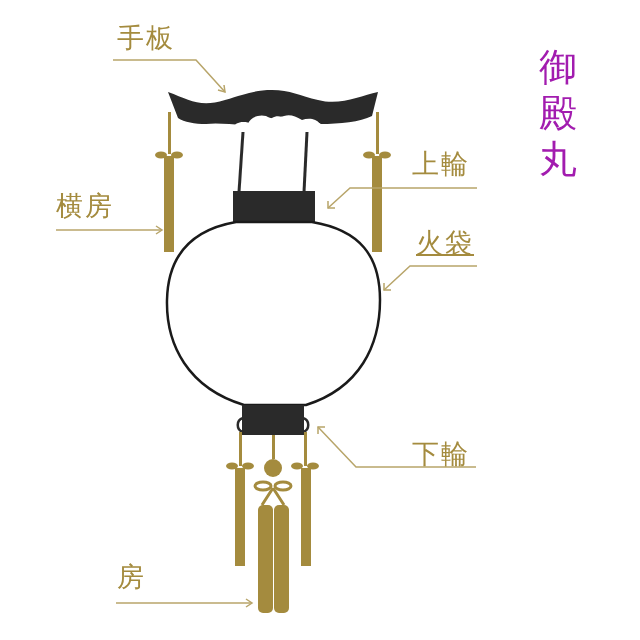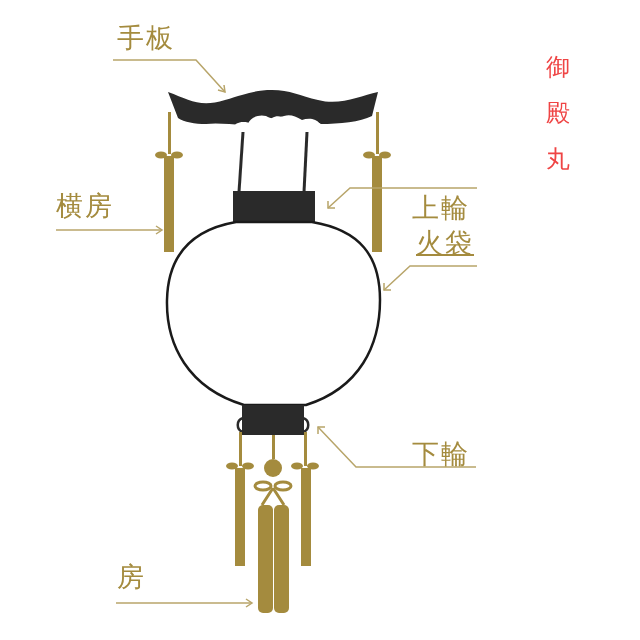--- a/index.html
+++ b/index.html
@@ -1,19 +1,19 @@
 <!DOCTYPE html>
 <html><head>
 <meta charset="utf-8">
 <style>
   html, body { margin:0; padding:0; background:#ffffff; }
   #stage { position:relative; width:640px; height:640px; overflow:hidden; background:#ffffff; }
   svg { position:absolute; left:0; top:0; }
   .label { position:absolute; font-family:"DejaVu Serif", serif; color:#a48b3e; font-size:27px; letter-spacing:2px; line-height:1; white-space:nowrap; }
-  .title { position:absolute; left:536px; top:44px; width:44px; font-family:"DejaVu Sans", sans-serif; font-size:24px; color:#ef4444; line-height:46px; text-align:center; word-break:break-all; }
+  .title { position:absolute; left:536px; top:44px; width:44px; font-family:"DejaVu Sans", sans-serif; font-size:38px; color:#a21caf; line-height:46px; text-align:center; word-break:break-all; }
 </style>
 </head>
 <body>
 
 <div id="stage">
 
   <svg width="640" height="640" viewBox="0 0 640 640">
 
     <path d="M168 92 C190 100 200 108 225 100 C245 94 255 90 272 90 C290 90 300 96 318 100 C340 106 360 96 378 92 L372 116 C360 122 340 124 320 124 C316 118 308 118 302 120 C295 116 290 114 284 116 C278 118 272 120 266 116 C258 114 250 118 248 124 C240 126 220 122 206 124 C195 124 184 122 178 118 Z" fill="#2a2a2a"></path>
 
@@ -81,19 +81,19 @@
       <path d="M476 467 L356 467 L318 427"></path>
       <path d="M318 434 L318 427 L325 427"></path>
 
       <path d="M116 603 L252 603"></path>
       <path d="M246 599 L252 603 L246 607"></path>
     </g>
   </svg>
 
   <div class="label" style="left:117px; top:24px;">手板</div>
   <div class="label" style="left:56px; top:192px;">横房</div>
-  <div class="label" style="left:412px; top:150px;margin-top:44px;">上輪</div>
+  <div class="label" style="left:412px; top:150px;">上輪</div>
   <div class="label" style="left:416px; top:229px;text-decoration:underline;">火袋</div>
   <div class="label" style="left:412px; top:440px;">下輪</div>
   <div class="label" style="left:117px; top:563px;">房</div>
 
   <div class="title">御殿丸</div>
 </div>
 
 </body></html>

